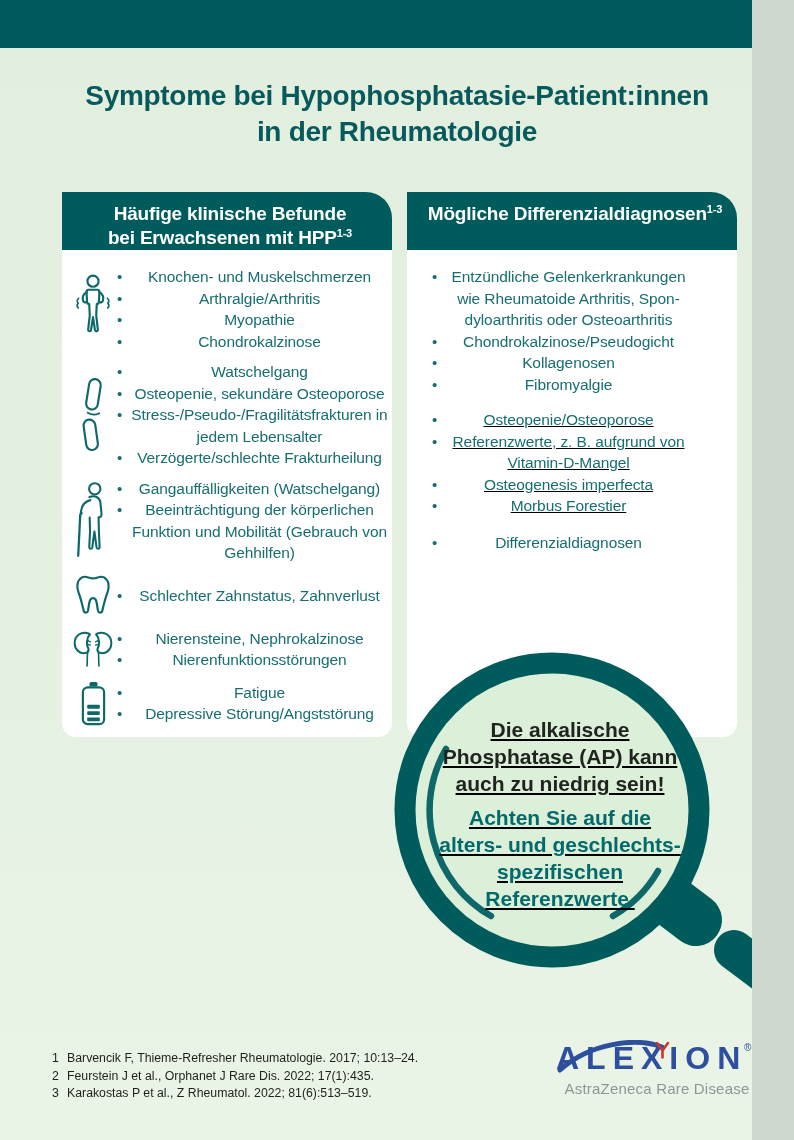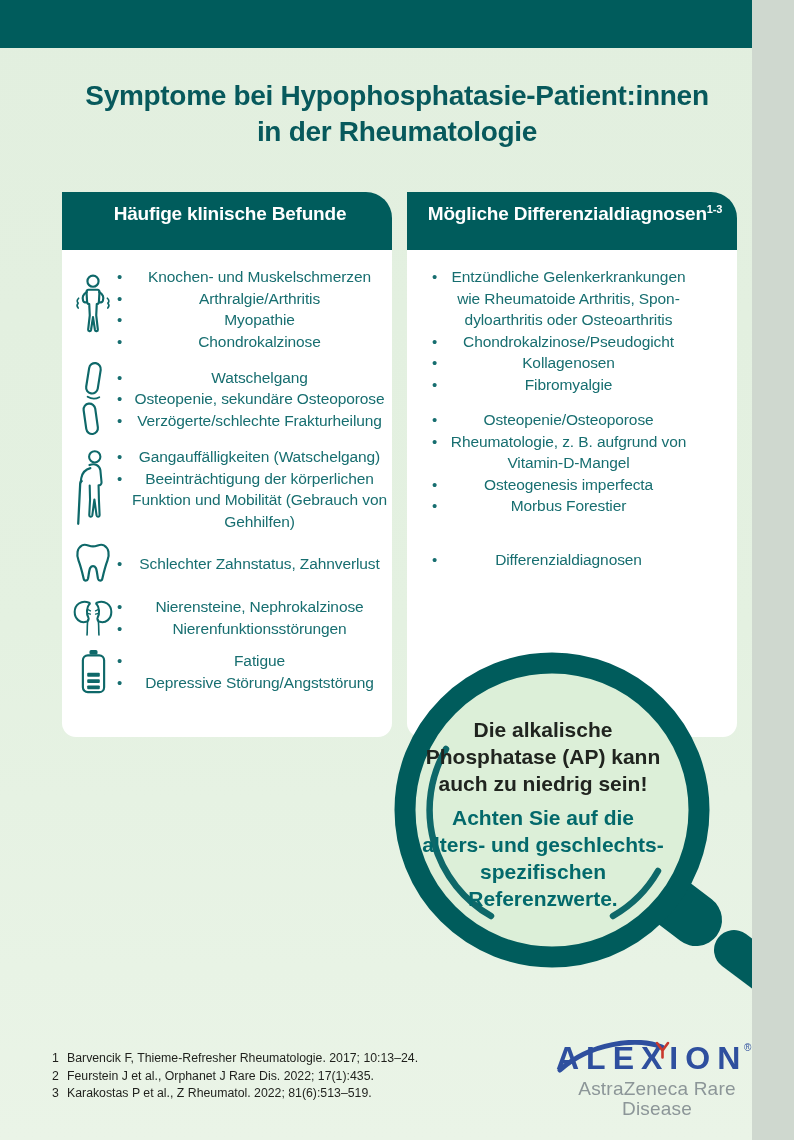--- a/index.html
+++ b/index.html
@@ -34,52 +34,53 @@
   .group ul,.rgroup{list-style:none;margin:0;padding:0;flex:1;}
   .group li,.rgroup li{
     position:relative;padding-left:13px;color:#176E70;font-size:15.5px;line-height:21.5px;
     font-weight:500;letter-spacing:-.1px;
   }
   .group li::before,.rgroup li::before{
     content:"\2022";position:absolute;left:1px;top:0;color:#176E70;font-size:15px;
   }
   .rgroup{margin-bottom:14px;}
   .rgroup.last{margin-bottom:0;}
-  .rgroup.mid{margin-bottom:32px;}
+  .rgroup.mid{margin-bottom:15px;text-decoration:underline;}
   .icon{stroke:#0E6869;fill:none;stroke-width:2.4;stroke-linecap:round;stroke-linejoin:round;}
   .icon .fill{fill:#0E6869;stroke:none;}
   
   .magnifier{position:absolute;left:380px;top:640px;width:414px;height:380px;}
   .lens-text{
-    position:absolute;left:418px;top:716px;width:250px;text-align:center;z-index:3;
+    position:absolute;left:435px;top:716px;width:250px;text-align:center;z-index:3;text-decoration:underline;
   }
   .lens-text .statement{margin:0;color:#20241F;font-size:21px;line-height:27px;font-weight:bold;}
   .lens-text .advice{margin:7px 0 0 0;color:#03696B;font-size:21px;line-height:27px;font-weight:bold;}
   
   .refs{position:absolute;left:52px;top:1050px;width:420px;color:#1F201C;font-size:12.3px;line-height:17.5px;}
   .ref-row{display:flex;}
   .ref-num{width:15px;flex:0 0 15px;}
   .brand{position:absolute;left:556px;top:1040px;width:202px;text-align:center;}
-  .brand-sub{margin-top:1px;color:#8C9698;font-size:19px;line-height:20px;letter-spacing:.2px;}
+  .brand-sub{margin-top:1px;color:#8C9698;font-size:15px;line-height:20px;letter-spacing:.2px;}
 </style>
 </head>
 <body>
 
 <div class="page">
 
   <div class="topbar"></div>
 
   <h1 class="title">
     <span style="display:block">Symptome bei Hypophosphatasie-Patient:innen</span>
     <span style="display:block">in der Rheumatologie</span>
   </h1>
 
   <section class="card card-left">
     <div class="card-header">
       <span style="display:block">Häufige klinische Befunde</span>
+      <span style="display:block"><span>bei Erwachsenen mit HPP</span><sup>1-3</sup></span>
     </div>
     <div class="card-body">
 
       <div class="group">
         <span class="icon-cell">
           <svg class="icon" width="42" height="70" viewBox="0 0 46 78">
             <circle cx="23" cy="8" r="6.2"></circle>
             <path d="M18 17.5 H28 C29.5 17.5 30.3 18.6 30.2 20 L29.6 31 C29.5 32.6 28.6 33.4 27.2 33.6 L26.6 46 L28.4 62 C28.6 64 25.6 64.4 25.2 62.4 L23 48 L20.8 62.4 C20.4 64.4 17.4 64 17.6 62 L19.4 46 L18.8 33.6 C17.4 33.4 16.5 32.6 16.4 31 L15.8 20 C15.7 18.6 16.5 17.5 18 17.5 Z"></path>
             <path d="M16.2 20 C12 22 10.5 26.5 12 30 C12.8 31.8 15 32.2 16.3 31"></path>
             <path d="M29.8 20 C34 22 35.5 26.5 34 30 C33.2 31.8 31 32.2 29.7 31"></path>
@@ -99,20 +100,21 @@
         <span class="icon-cell">
           <svg class="icon" width="36" height="76" viewBox="0 0 40 84">
             <rect x="14" y="2" width="13" height="34" rx="6.5" transform="rotate(9 20.5 19)"></rect>
             <rect x="11" y="47" width="13" height="34" rx="6.5" transform="rotate(-8 17.5 64)"></rect>
             <path d="M14 39.5 q6.5 4 13 .5" stroke-width="2"></path>
           </svg>
         </span>
         <ul>
           <li>Watschelgang</li>
           <li>Osteopenie, sekundäre Osteoporose</li>
+          <li>Stress-/Pseudo-/Fragilitäts­frakturen in jedem Lebensalter</li>
           <li>Verzögerte/schlechte Frakturheilung</li>
         </ul>
       </div>
 
       <div class="group">
         <span class="icon-cell">
           <svg class="icon" width="44" height="80" viewBox="0 0 50 92">
             <circle cx="27" cy="9" r="6.5"></circle>
             <path d="M21 18.5 C27 16 32.5 18.8 33.5 24.5 L34.8 38 C35 40.4 33.4 41.8 31.4 41.8 L31.8 58 L32.6 76 C32.7 78.2 29.5 78.6 29.1 76.4 L26.6 58 L24.2 76.4 C23.8 78.6 20.6 78.2 20.7 76 L21.6 58 L21.2 42"></path>
             <path d="M22 22 C16 23.5 12.5 28 11.5 33.5 L10.9 38.5"></path>
@@ -178,21 +180,21 @@
     </div>
     <div class="card-body">
       <ul class="rgroup">
         <li>Entzündliche Gelenkerkrankungen wie Rheumatoide Arthritis, Spon­dyloarthritis oder Osteoarthritis</li>
         <li>Chondrokalzinose/Pseudogicht</li>
         <li>Kollagenosen</li>
         <li>Fibromyalgie</li>
       </ul>
       <ul class="rgroup mid">
         <li>Osteopenie/Osteoporose</li>
-        <li>Rheumatologie, z. B. aufgrund von Vitamin-D-Mangel</li>
+        <li>Referenzwerte, z. B. aufgrund von Vitamin-D-Mangel</li>
         <li>Osteogenesis imperfecta</li>
         <li>Morbus Forestier</li>
       </ul>
       <ul class="rgroup last">
         <li>Differenzialdiagnosen</li>
       </ul>
     </div>
   </section>
 
   <svg class="magnifier" viewBox="0 0 414 380">

